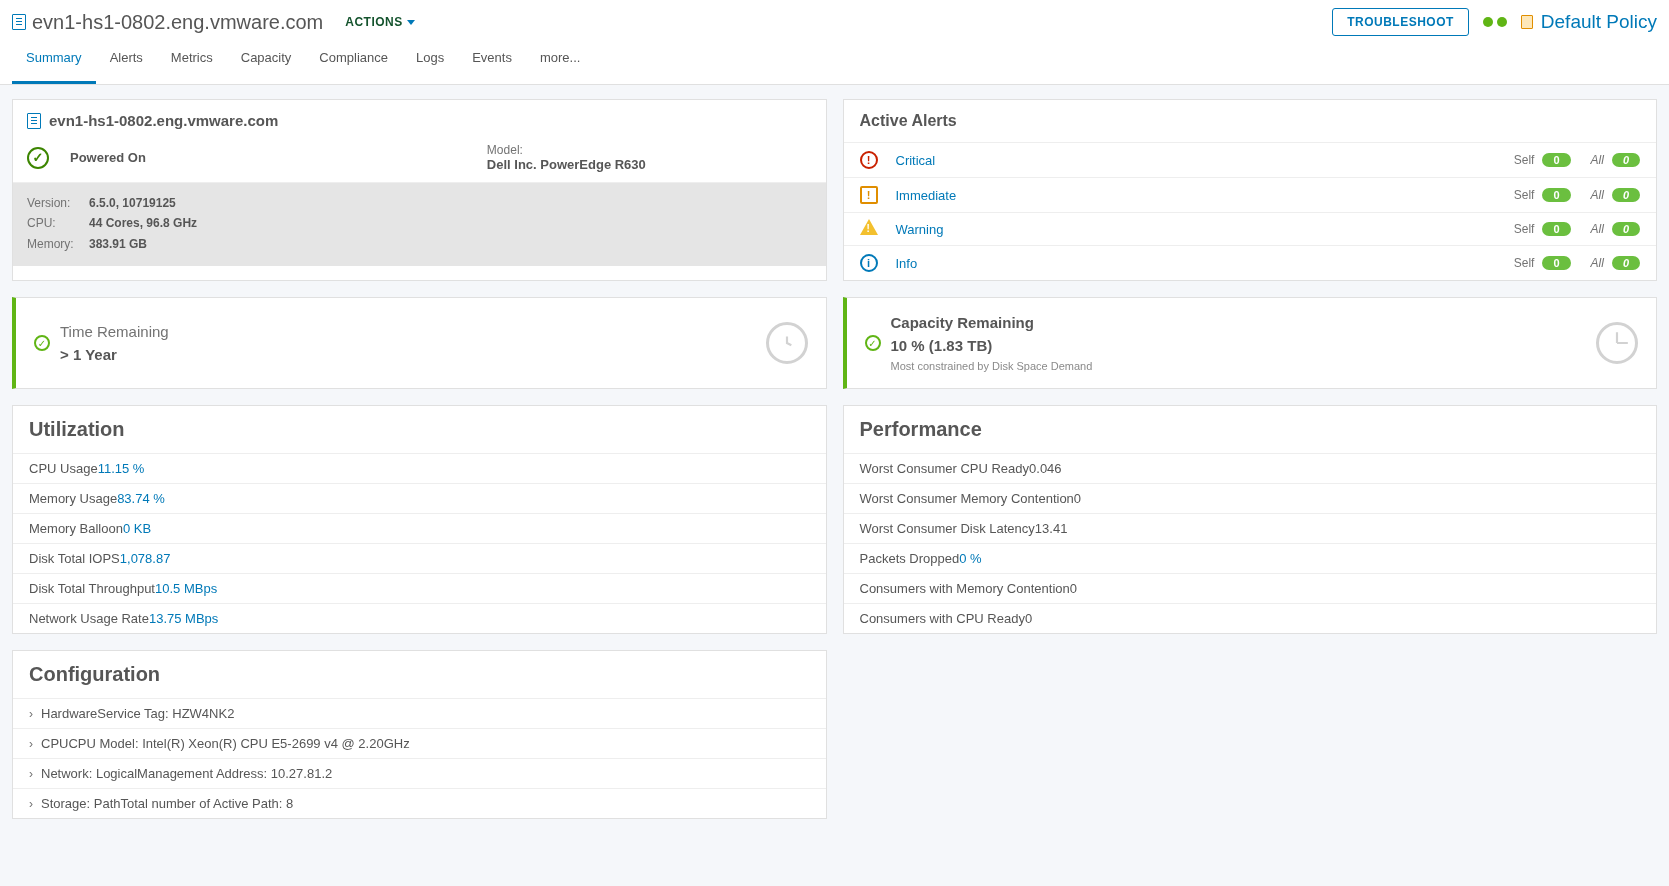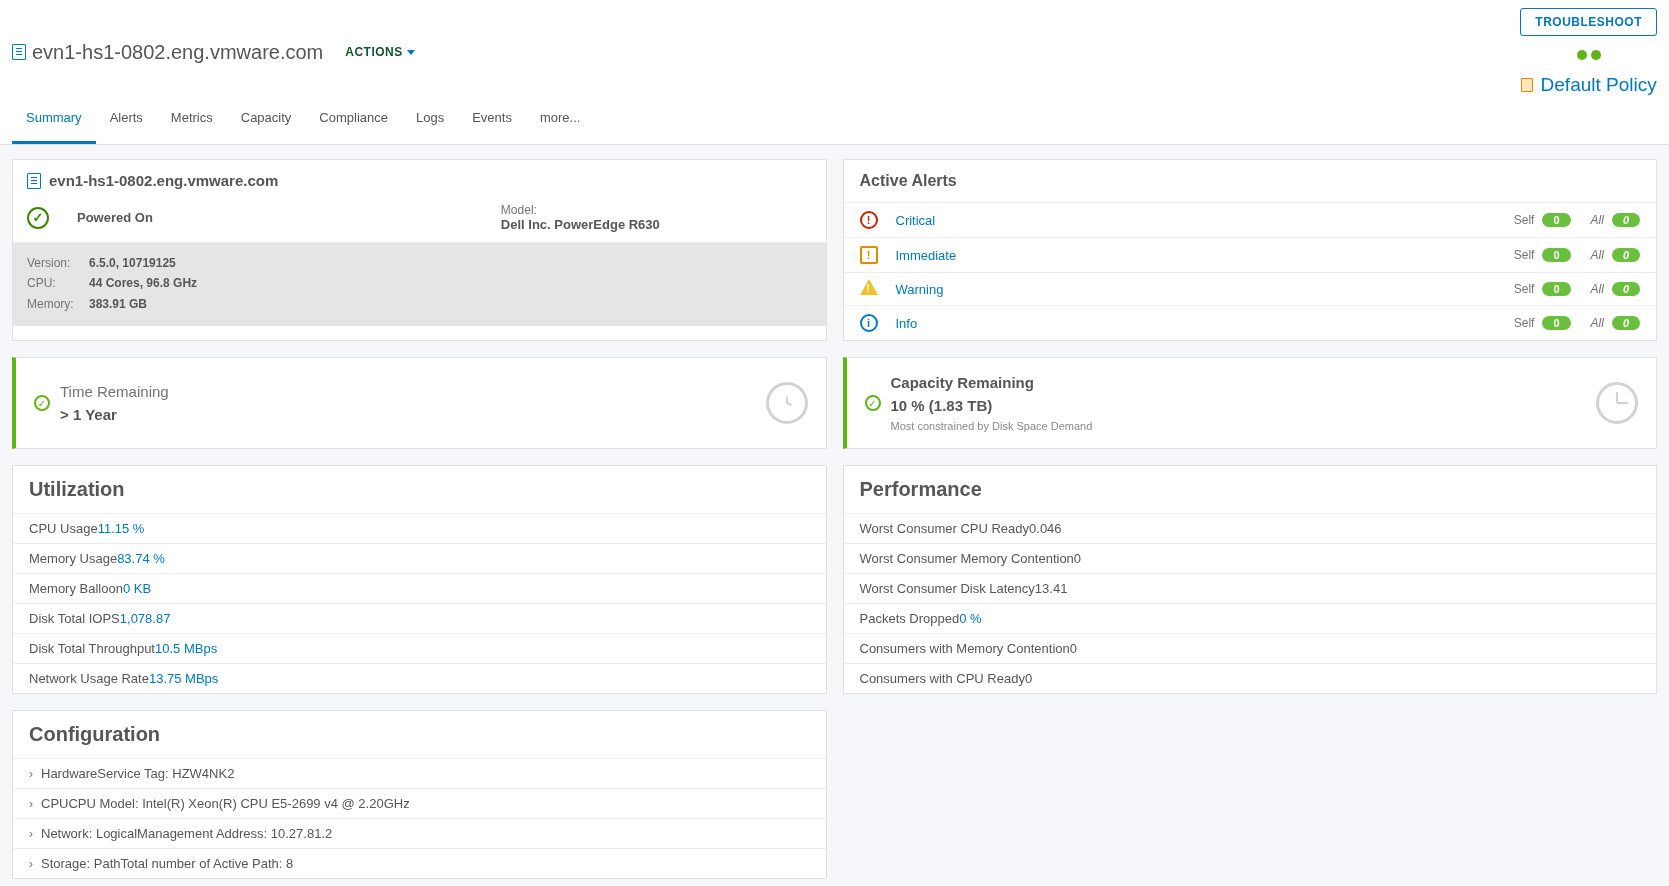--- a/index.html
+++ b/index.html
@@ -4,37 +4,37 @@
 <style>
 * { box-sizing: border-box; margin: 0; padding: 0; }
 body { font-family: -apple-system, BlinkMacSystemFont, "Segoe UI", Arial, sans-serif; font-size: 13px; color: #565656; background: #f5f7fa; }
 
 .header { display: flex; align-items: center; padding: 8px 12px 4px 12px; background: #fff; }
 .header-title { font-size: 20px; color: #565656; margin-left: 6px; }
 .host-icon { display:inline-block; width:14px; height:16px; border:1px solid #0079b8; border-radius:1px; position:relative; }
 .host-icon::after { content:''; position:absolute; left:3px; top:3px; width:6px; height:1px; background:#0079b8; box-shadow: 0 3px 0 #0079b8, 0 6px 0 #0079b8; }
 .actions-link { color:#14532d; font-size:12px; font-weight:600; letter-spacing:.5px; margin-left:22px; cursor:pointer; display:flex; align-items:center; gap:4px; }
 .chevron-down { width:0;height:0;border-left:4px solid transparent;border-right:4px solid transparent;border-top:5px solid #0079b8; }
-.header-right { margin-left:auto; display:flex; align-items:center; gap:14px;flex-direction:column; }
+.header-right { margin-left:auto; display:flex; align-items:center; gap:14px; }
 .troubleshoot-btn { border:1px solid #0079b8; color:#0079b8; background:#fff; padding:6px 14px; font-size:12px; font-weight:600; letter-spacing:.5px; border-radius:3px; cursor:pointer; }
 .status-dot { width:10px; height:10px; border-radius:50%; background:#60b515; display:inline-block; }
 .status-dots { display:flex; gap:4px; }
 .policy-link { color:#0079b8; font-size:19px; display:flex; align-items:center; gap:8px; cursor:pointer; }
 .policy-icon { width:12px; height:14px; border:1px solid #e08e00; border-radius:1px; background:#fde7b8; display:inline-block; position:relative; }
 
 .tabs { display:flex; gap:0; padding:0 12px; background:#fff; border-bottom:1px solid #e0e0e0; }
 .tab { padding:10px 14px 16px; font-size:13px; color:#565656; cursor:pointer; border-bottom:3px solid transparent; }
 .tab.active { color:#0079b8; border-bottom-color:#0079b8; }
 
 .content { display:grid; grid-template-columns:1fr 1fr; gap:16px; padding:14px 12px; }
 .card { background:#fff; border:1px solid #e0e0e0; }
 .card-left-accent { border-left:4px solid #60b515; }
 
 .summary-card .sc-header { display:flex; align-items:center; gap:8px; padding:12px 14px 8px; font-size:15px; font-weight:600; color:#565656; }
-.sc-row { display:flex; align-items:center; padding:6px 14px 10px; gap:28px; }
+.sc-row { display:flex; align-items:center; padding:6px 14px 10px; gap:21px; }
 .powered-icon { width:22px; height:22px; border:2px solid #3c8500; border-radius:50%; display:flex; align-items:center; justify-content:center; color:#3c8500; font-weight:700; font-size:13px; }
 .powered-icon::after { content:'✓'; }
 .sc-model { margin-left:320px; }
 .sc-specs { background:#e5e5e5; padding:10px 14px 12px; border-top:1px solid #eee; min-height:60px; }
 .spec-row { display:flex; gap:12px; font-size:12px; line-height:1.7; }
 .spec-label { width:50px; color:#737373; }
 .spec-val { font-weight:600; color:#565656; }
 
 .alerts-card h3 { font-size:16px; font-weight:600; padding:12px 16px; color:#565656; }
 .alert-row { display:flex; align-items:center; padding:8px 16px; border-top:1px solid #eee; }

